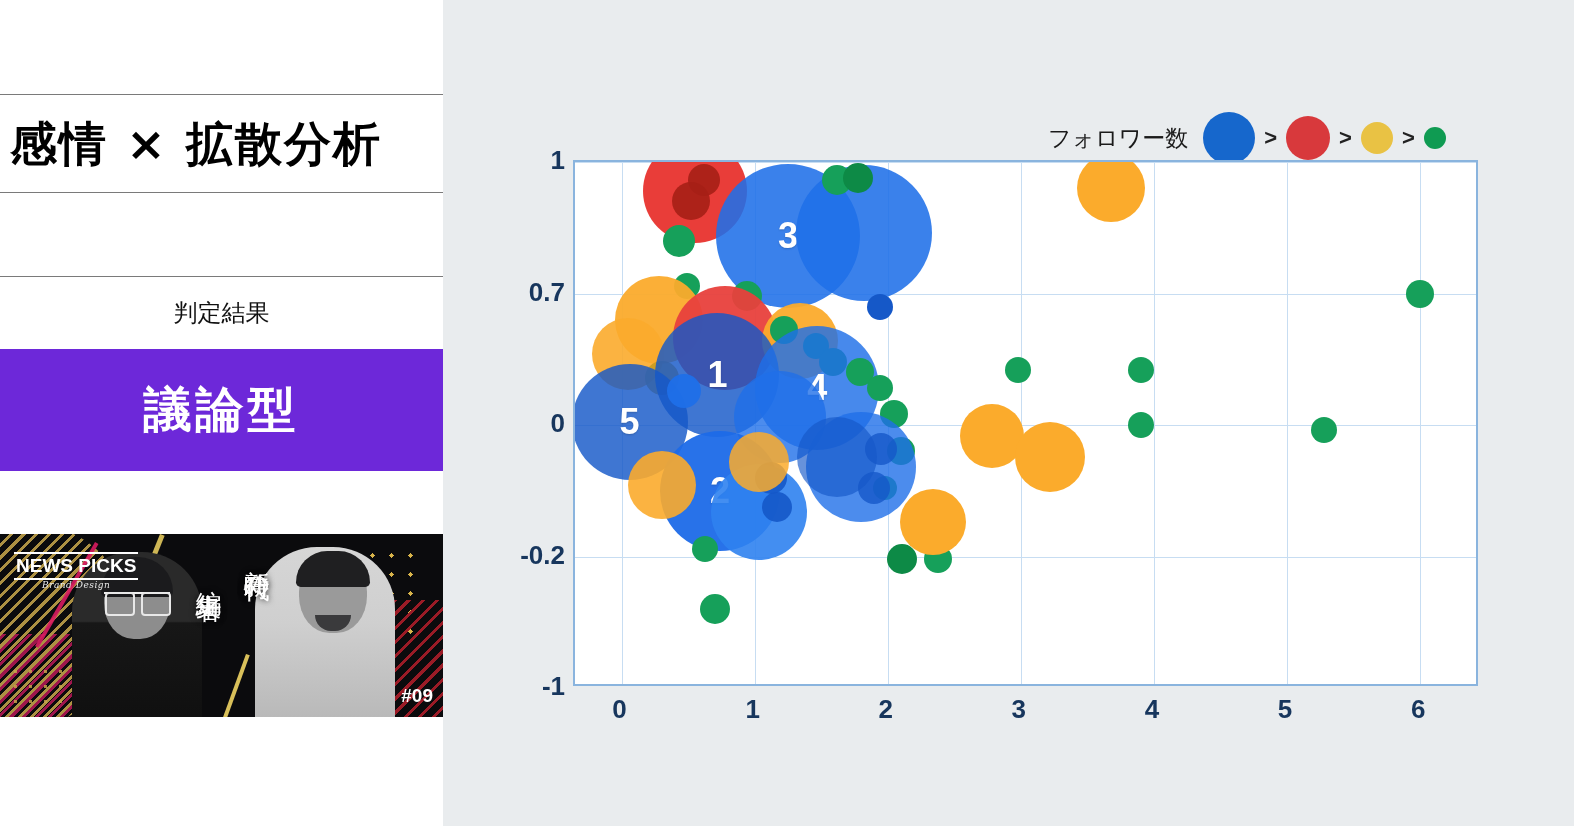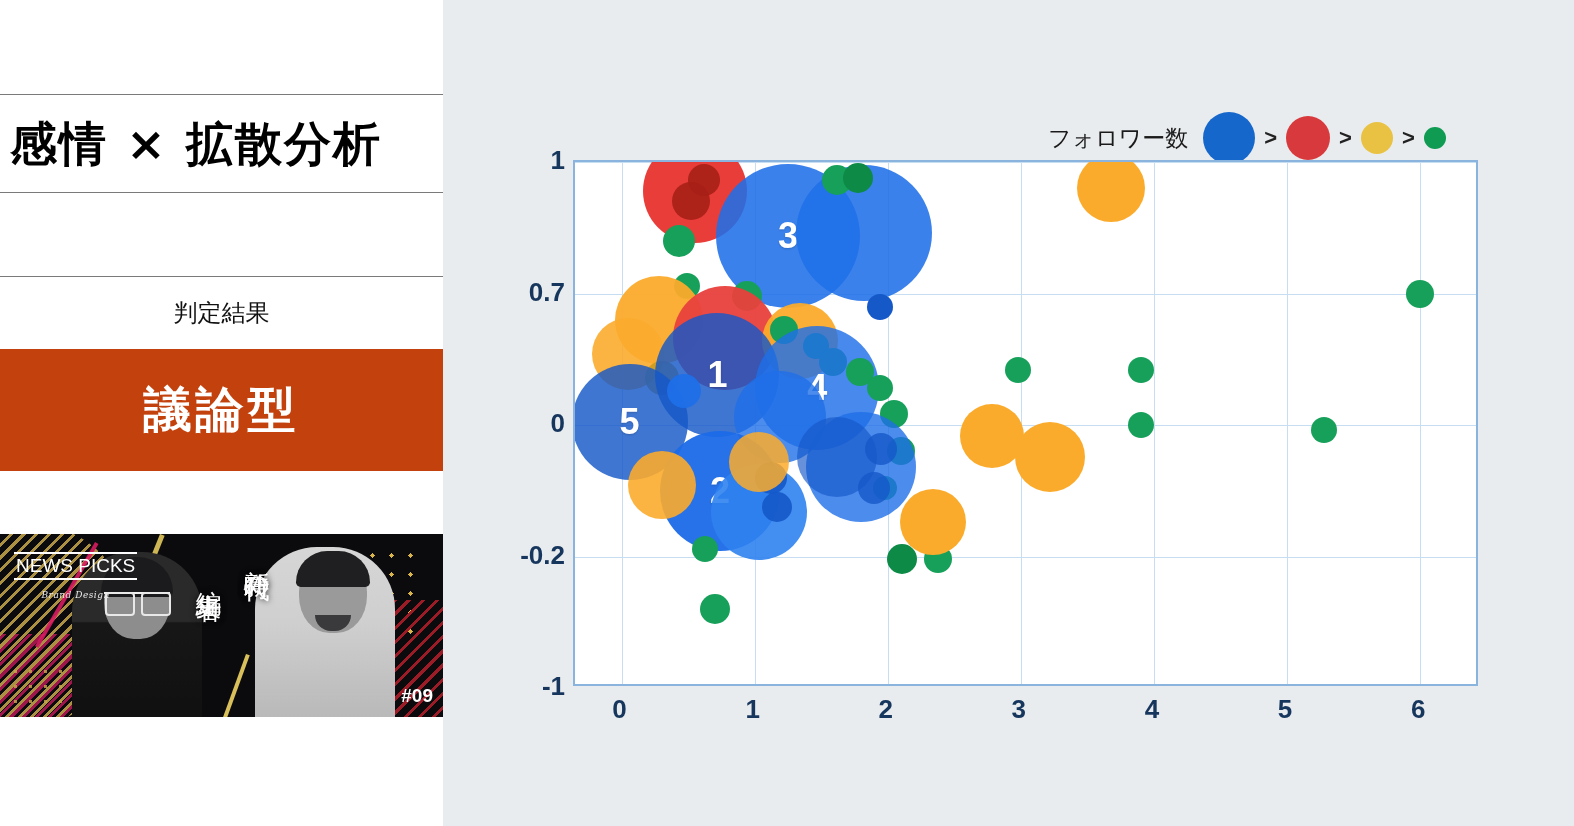--- a/index.html
+++ b/index.html
@@ -30,21 +30,21 @@
     font-family:"DejaVu Sans",sans-serif;
   }
   #result-label{
     position:absolute;left:0;top:277px;width:443px;height:72px;
     display:flex;align-items:center;justify-content:center;
     font-size:24px;color:#111;
     font-family:"DejaVu Sans",sans-serif;
   }
   #result-badge{
     position:absolute;left:0;top:349px;width:443px;height:122px;
-    background:#c2410c;
+    background:#6d28d9;
     display:flex;align-items:center;justify-content:center;
     color:#fff;font-size:48px;font-weight:bold;letter-spacing:4px;
     font-family:"DejaVu Sans",sans-serif;
   }
 
   
   #thumbnail{
     position:absolute;left:0;top:534px;width:443px;height:183px;
     background:#0b0b0d;overflow:hidden;
   }
@@ -119,26 +119,26 @@
     background:#1f1f21;
   }
   #person-right-beard{
     position:absolute;right:92px;bottom:86px;width:36px;height:16px;border-radius:0 0 18px 18px;background:#3a3a3c;
   }
   #newspicks-logo{
     position:absolute;left:14px;top:18px;color:#fff;
     font-family:"Liberation Serif",serif;
   }
   #newspicks-wordmark{
-    font-size:19px;letter-spacing:0px;font-weight:400;
+    font-size:19px;letter-spacing:0px;font-weight:700;
     border-top:2px solid #fff;border-bottom:2px solid #fff;padding:1px 2px;
     font-family:"Liberation Sans",sans-serif;
   }
   #newspicks-sub{
-    font-size:9px;margin-top:10px;text-align:center;letter-spacing:.5px;
+    font-size:9px;margin-top:0;text-align:center;letter-spacing:.5px;
     font-family:"DejaVu Serif",serif;font-style:italic;color:#e9e9e9;
   }
   .thumb-vtext{
     position:absolute;color:#fff;writing-mode:vertical-rl;
     font-family:"DejaVu Sans",sans-serif;font-size:26px;line-height:1.12;
     letter-spacing:3px;text-shadow:0 0 6px rgba(0,0,0,.6);
   }
   #thumb-line-1{left:242px;top:16px;}
   #thumb-line-2{left:194px;top:36px;}
   #thumb-episode{

